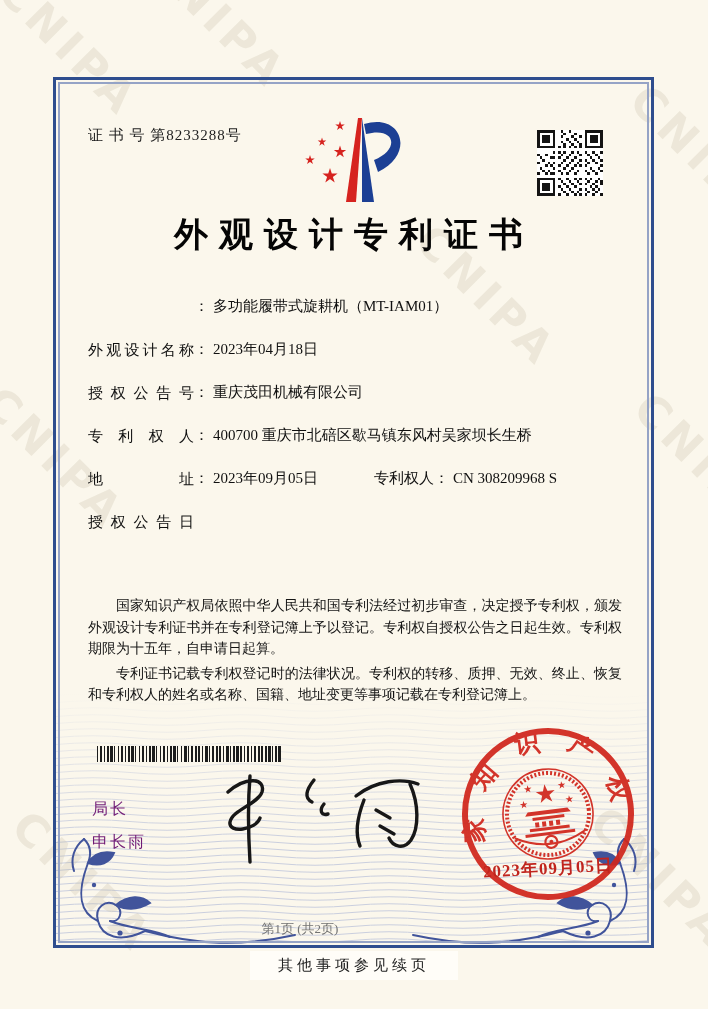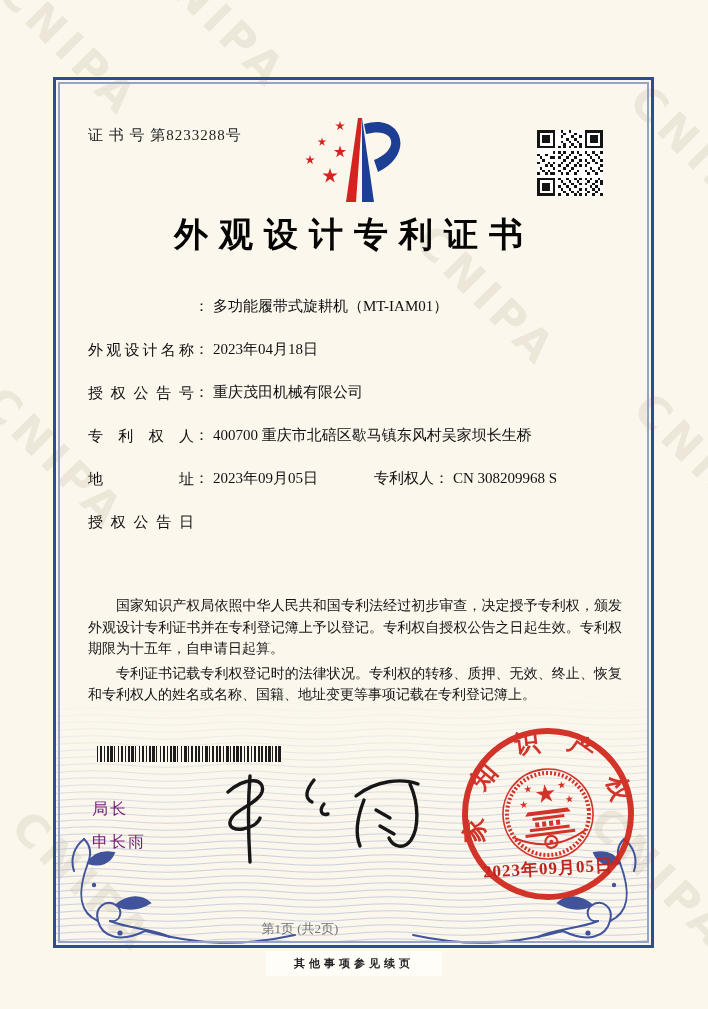--- a/index.html
+++ b/index.html
@@ -60,21 +60,21 @@
   .seal { position:absolute; left:457px; top:723px; z-index:4; opacity:0.93; }
   .seal-date { position:absolute; left:468px; top:857px; width:160px; text-align:center;
                font-size:17px; font-weight:600; color:#c0241e; transform:rotate(-3deg);
                z-index:5; letter-spacing:1px; }
 
   .page-info { position:absolute; left:0; top:920px; width:600px; text-align:center;
                font-size:13px; color:#737373; z-index:3; }
 
   .cont-note { position:absolute; left:0; top:951px; width:708px; text-align:center; z-index:3; }
   .cont-note span { display:inline-block; background:#fffdf8; padding:5px 28px;
-                    font-size:11px; letter-spacing:4px; color:#222;font-weight:bold; }
+                    font-size:15px; letter-spacing:4px; color:#222; }
 </style>
 </head>
 <body>
 
 <div class="page">
 
   <div class="wm" style="left:-20px; top:20px;">CNIPA</div>
   <div class="wm" style="left:128px; top:-8px;">CNIPA</div>
   <div class="wm" style="left:612px; top:130px;">CNIPA</div>
   <div class="wm" style="left:398px; top:270px;">CNIPA</div>

